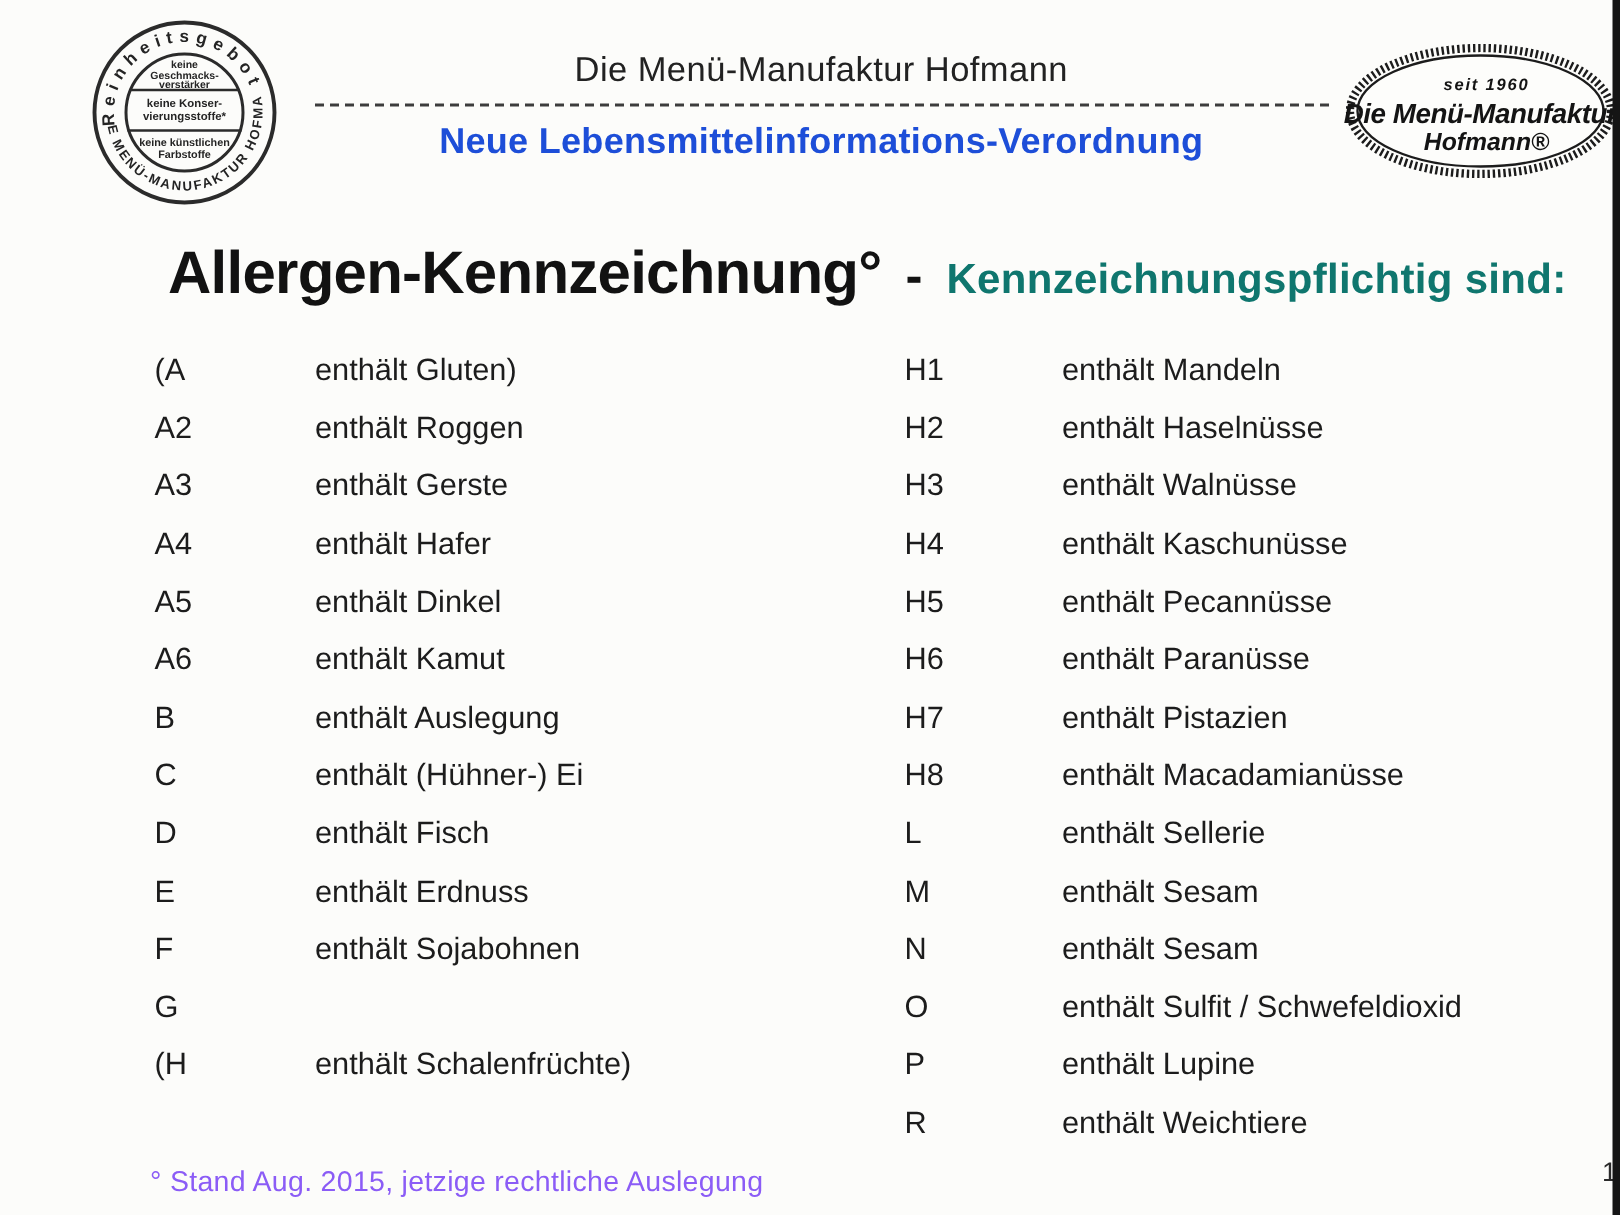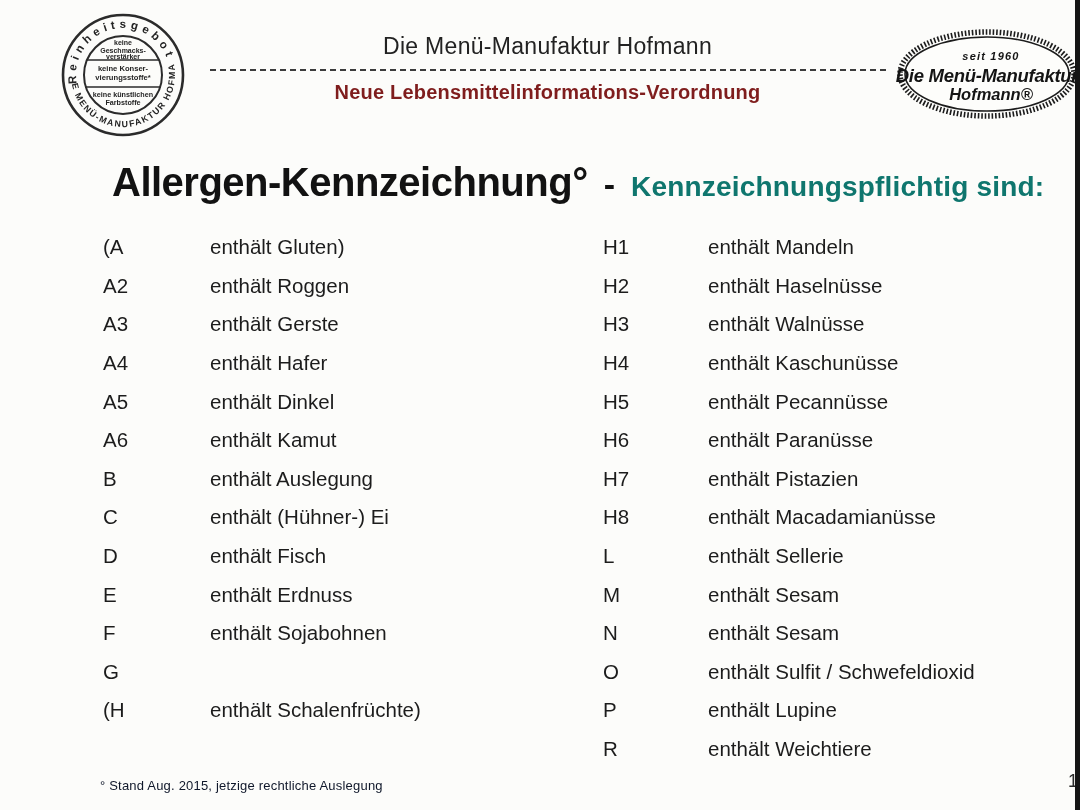--- a/index.html
+++ b/index.html
@@ -22,21 +22,21 @@
     position:absolute;top:33px;left:210px;width:675px;
     text-align:center;font-size:23px;font-weight:400;color:#222;
     letter-spacing:.3px;
   }
   .header-rule{
     position:absolute;top:69px;left:210px;width:676px;height:0;
     border-top:2px dashed #3c3c3c;
   }
   .header-subtitle{
     position:absolute;top:81px;left:210px;width:675px;
-    text-align:center;font-size:20px;font-weight:700;color:#7f1d1d;
+    text-align:center;font-size:24px;font-weight:700;color:#1d4ed8;
     letter-spacing:.2px;
   }
 
   
   .stamp{position:absolute;left:48px;top:0;width:150px;height:150px;}
 
   
   .logo{position:absolute;left:895px;top:26px;width:184px;height:96px;}
 
   
@@ -53,21 +53,21 @@
   .col-left{left:103px;width:480px;}
   .col-right{left:603px;width:470px;}
   .row{height:38.6px;display:flex;align-items:center;font-size:20.5px;color:#1c1c1c;}
   .col-left .code{width:107px;flex:none;}
   .col-right .code{width:105px;flex:none;}
   .desc{flex:1;}
 
   
   .footnote{
     position:absolute;left:100px;top:778px;
-    font-size:13px;color:#0f172a;letter-spacing:.2px;
+    font-size:19px;color:#8b5cf6;letter-spacing:.2px;
   }
   .page-number{
     position:absolute;left:1068px;top:771px;
     font-size:18px;color:#2a2a2a;
   }
 </style>
 </head>
 <body>
 
 <div class="page">

